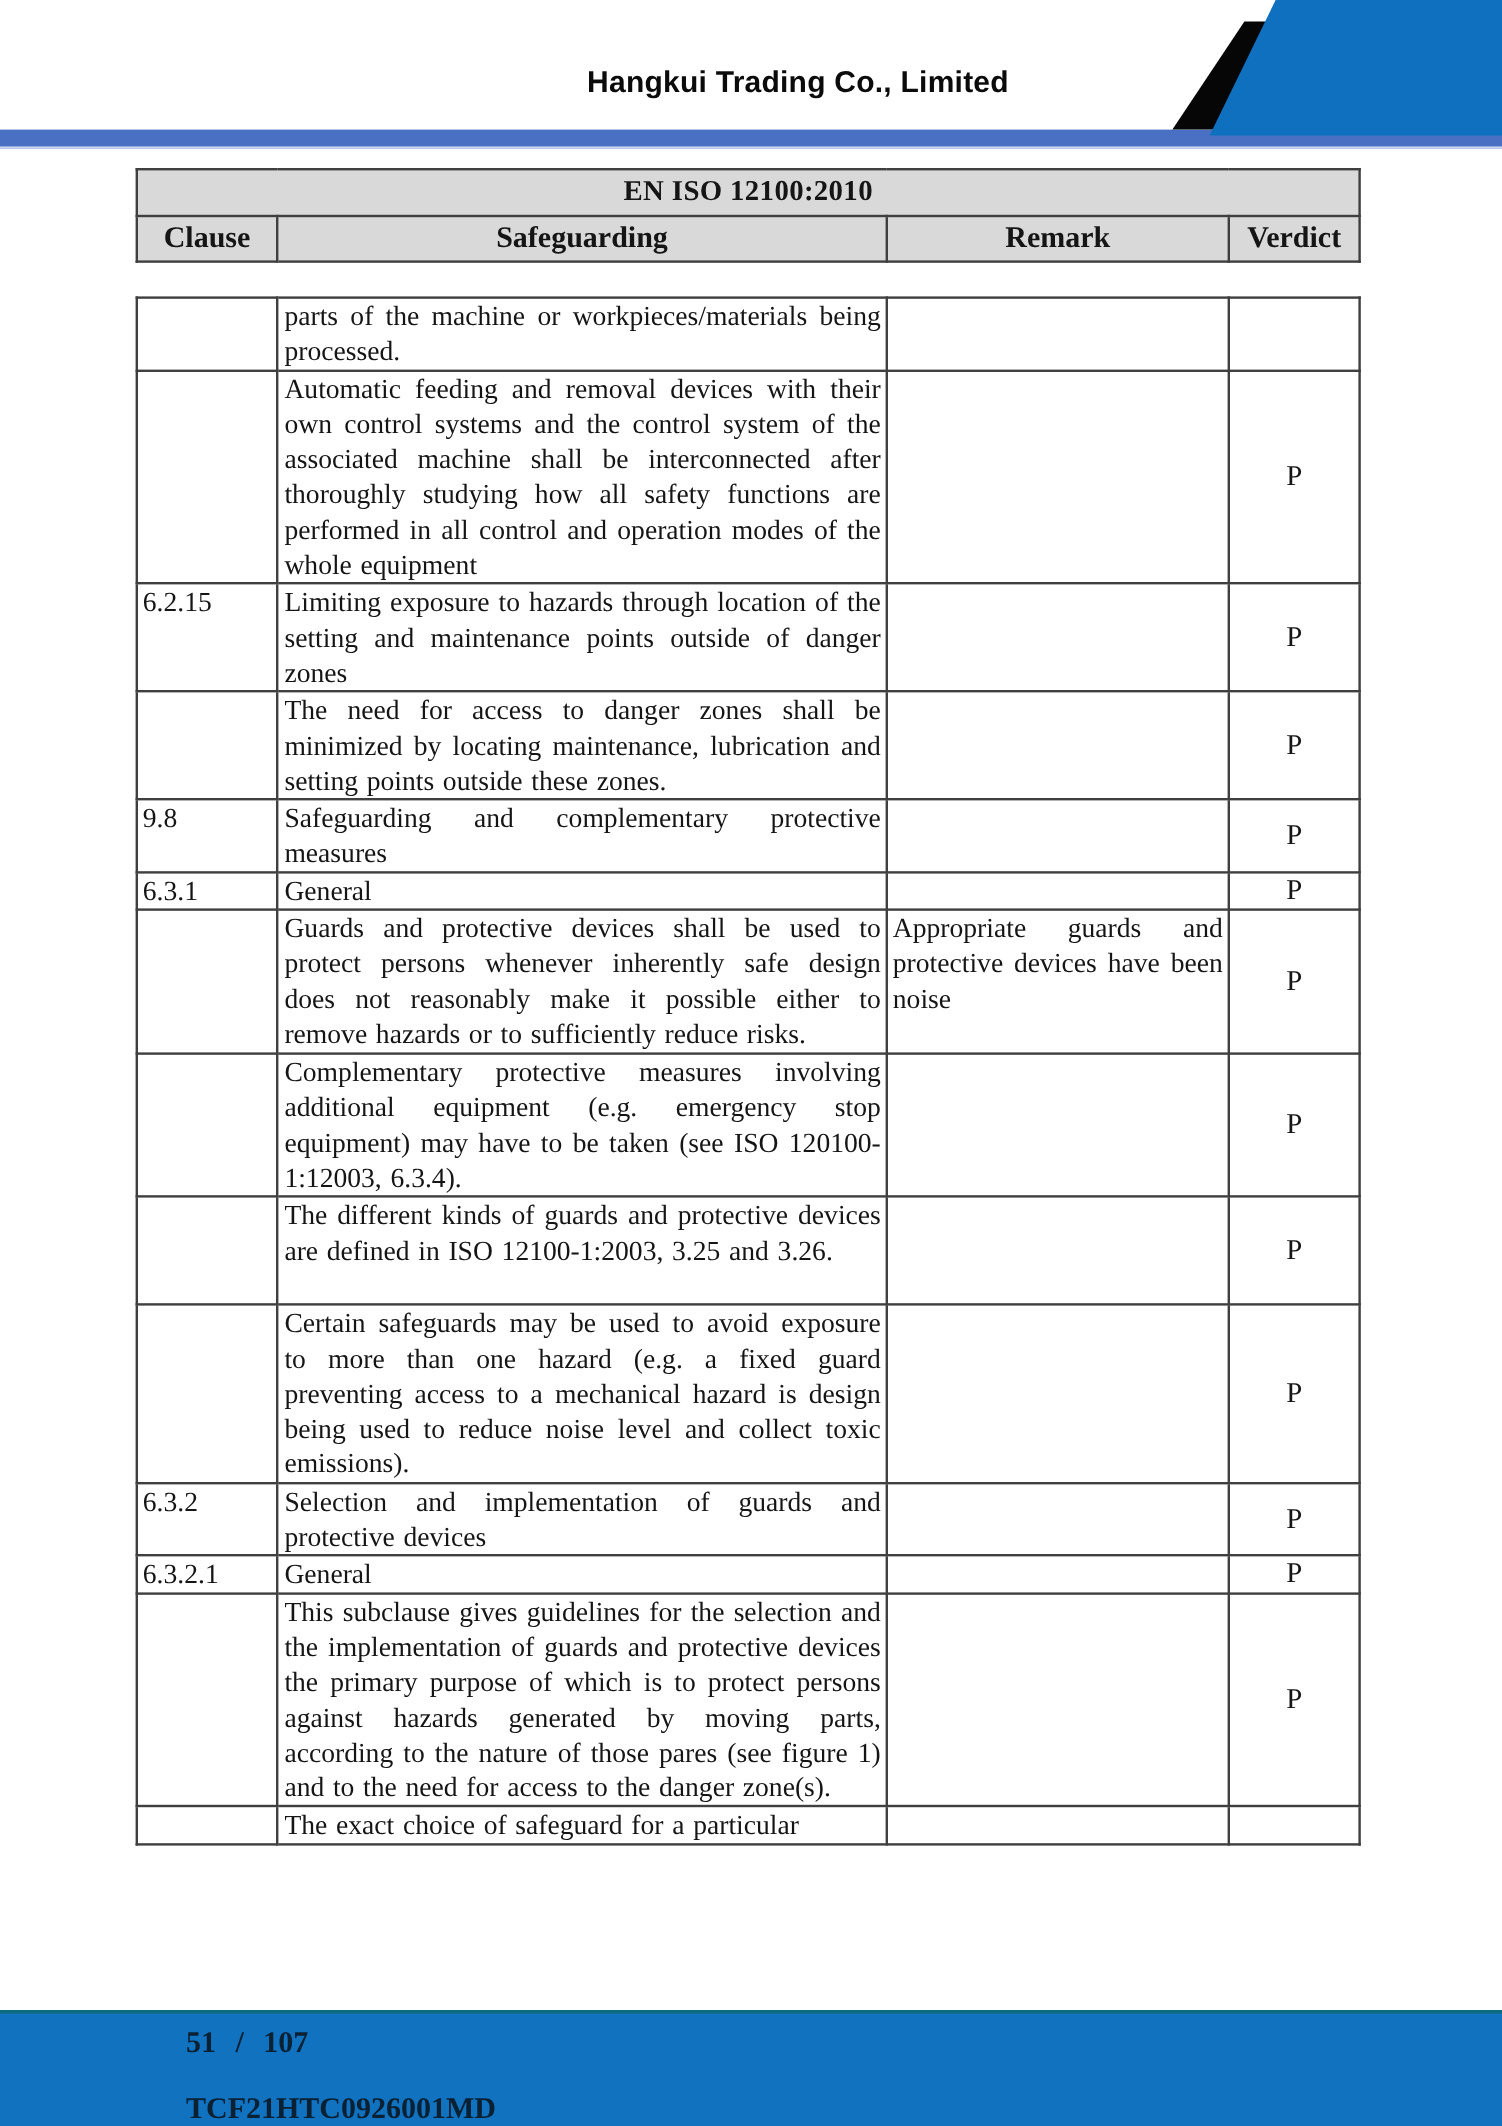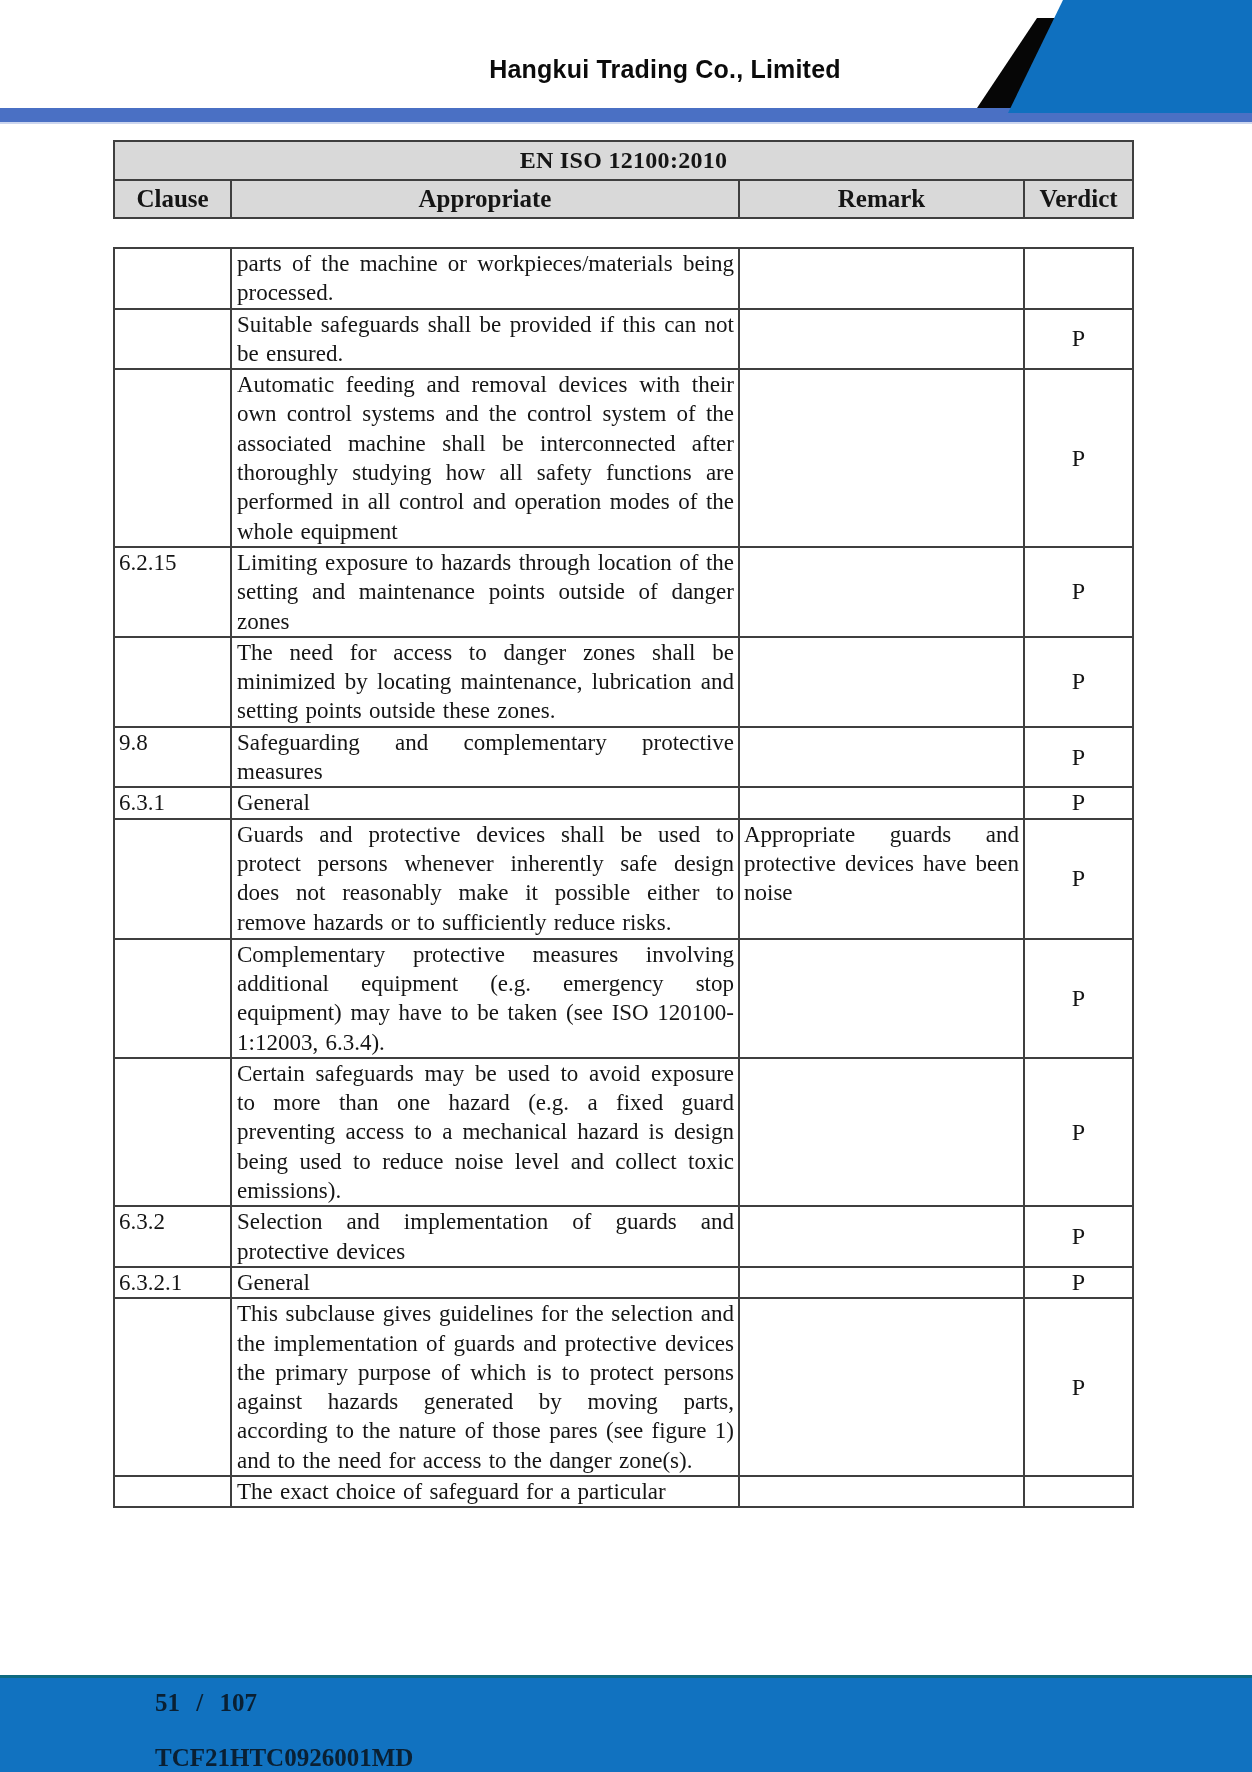--- a/index.html
+++ b/index.html
@@ -77,47 +77,41 @@
         <col style="width:508px">
         <col style="width:285px">
         <col style="width:109px">
       </colgroup>
     <tbody>
       <tr>
         <td class="std-cell" colspan="4">EN ISO 12100:2010</td>
       </tr>
       <tr>
         <th>Clause</th>
-        <th>Appropriate</th>
+        <th>Safeguarding</th>
         <th>Remark</th>
         <th>Verdict</th>
       </tr>
     </tbody>
   </table>
 
   <table class="doc body-table">
     <colgroup>
         <col style="width:117px">
         <col style="width:508px">
         <col style="width:285px">
         <col style="width:109px">
       </colgroup>
     <tbody id="rows-body">
         <tr style="height: 60px;">
       <td class="c-clause"></td>
       <td class="c-req">parts of the machine or workpieces/materials being processed.</td>
       <td class="c-rem"></td>
       <td class="c-ver"></td>
     </tr>
-        <tr style="height: 58px;">
-      <td class="c-clause"></td>
-      <td class="c-req">Suitable safeguards shall be provided if this can not be ensured.</td>
-      <td class="c-rem"></td>
-      <td class="c-ver">P</td>
-    </tr>
         <tr style="height: 177px;">
       <td class="c-clause"></td>
       <td class="c-req">Automatic feeding and removal devices with their own control systems and the control system of the associated machine shall be interconnected after thoroughly studying how all safety functions are performed in all control and operation modes of the whole equipment</td>
       <td class="c-rem"></td>
       <td class="c-ver">P</td>
     </tr>
         <tr style="height: 88px; border-radius: 12px;">
       <td class="c-clause">6.2.15</td>
       <td class="c-req">Limiting exposure to hazards through location of the setting and maintenance points outside of danger zones</td>
       <td class="c-rem"></td>
@@ -143,20 +137,26 @@
     </tr>
         <tr style="height: 120px;">
       <td class="c-clause"></td>
       <td class="c-req">Guards and protective devices shall be used to protect persons whenever inherently safe design does not reasonably make it possible either to remove hazards or to sufficiently reduce risks.</td>
       <td class="c-rem">Appropriate guards and protective devices have been noise</td>
       <td class="c-ver">P</td>
     </tr>
         <tr style="height: 117px;">
       <td class="c-clause"></td>
       <td class="c-req">Complementary protective measures involving additional equipment (e.g. emergency stop equipment) may have to be taken (see ISO 120100-1:12003, 6.3.4).</td>
+      <td class="c-rem"></td>
+      <td class="c-ver">P</td>
+    </tr>
+        <tr style="height: 90px;">
+      <td class="c-clause"></td>
+      <td class="c-req">The different kinds of guards and protective devices are defined in ISO 12100-1:2003, 3.25 and 3.26.</td>
       <td class="c-rem"></td>
       <td class="c-ver">P</td>
     </tr>
         <tr style="height: 143px;">
       <td class="c-clause"></td>
       <td class="c-req">Certain safeguards may be used to avoid exposure to more than one hazard (e.g. a fixed guard preventing access to a mechanical hazard is design being used to reduce noise level and collect toxic emissions).</td>
       <td class="c-rem"></td>
       <td class="c-ver">P</td>
     </tr>
         <tr style="height: 58px;">

